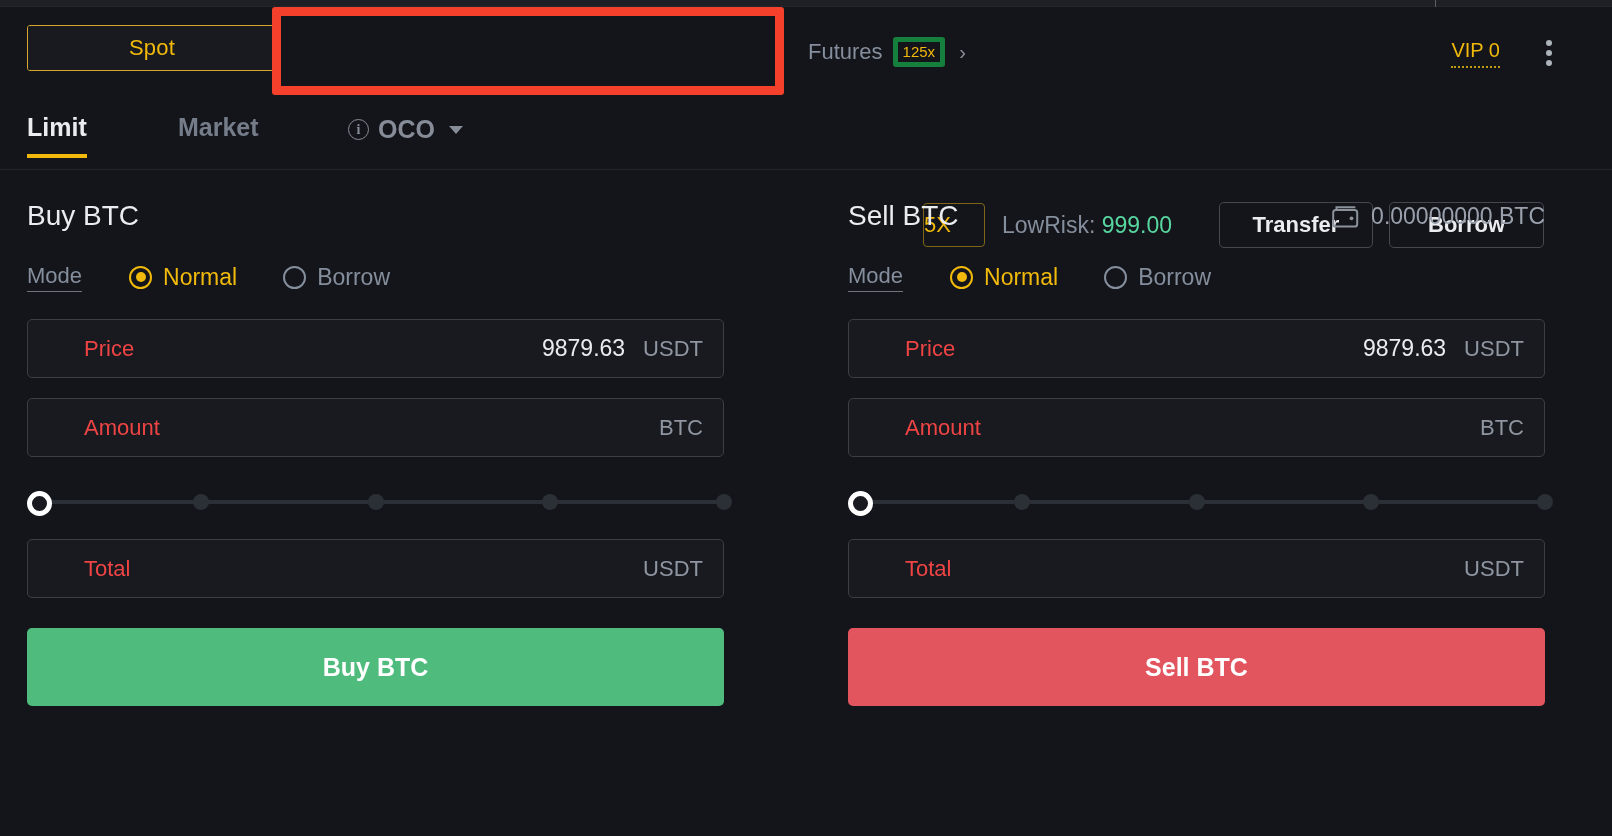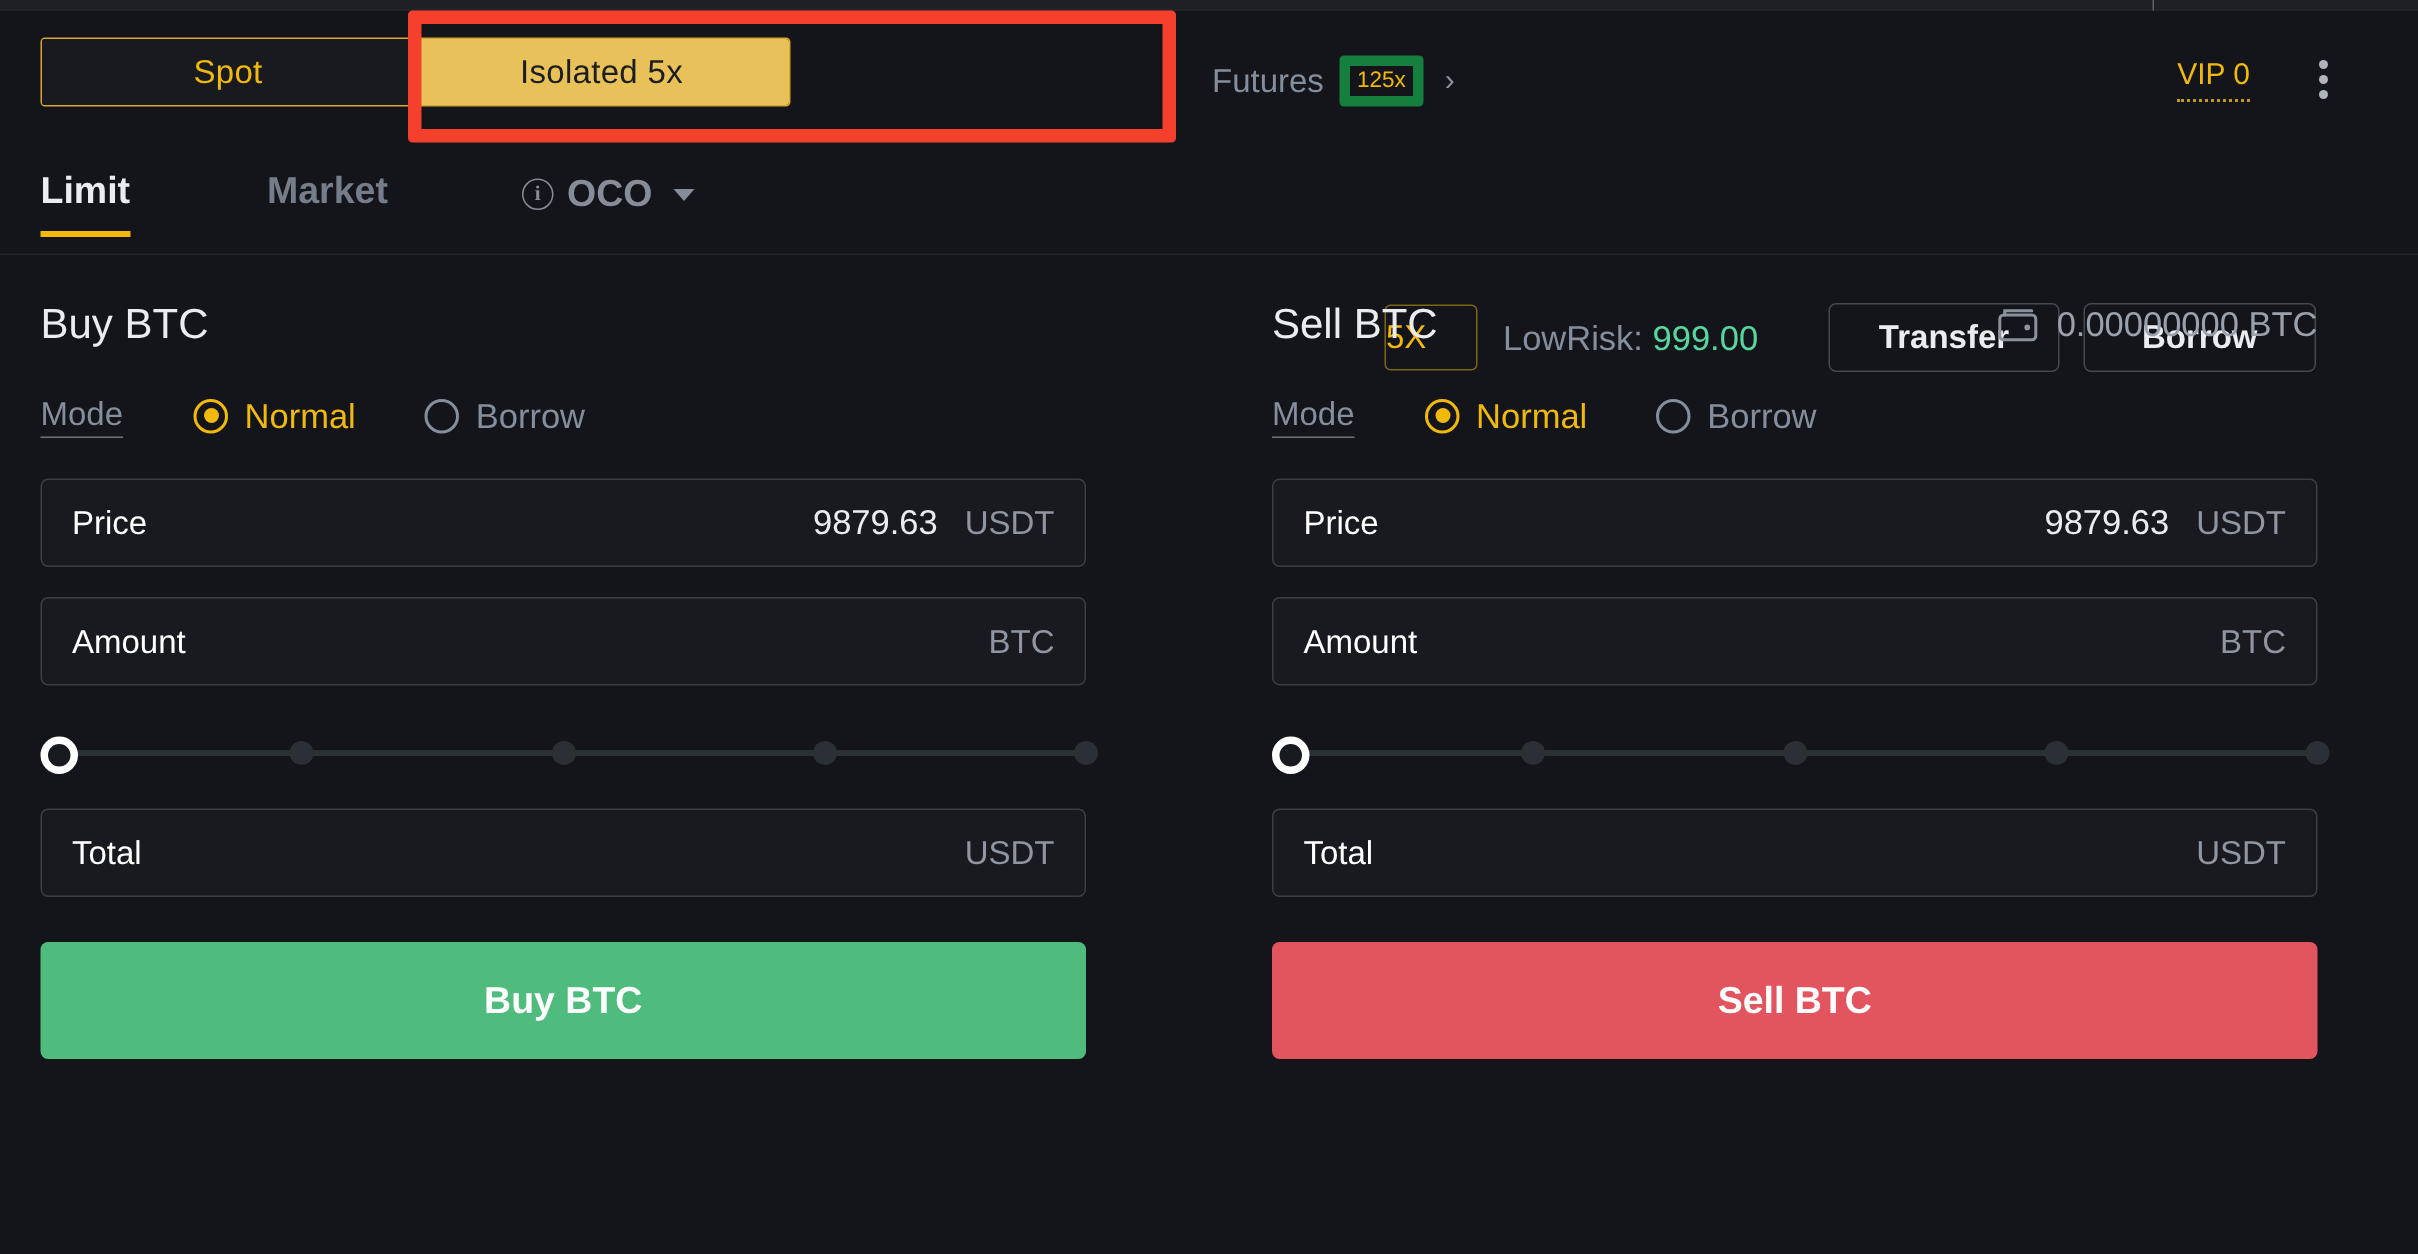--- a/index.html
+++ b/index.html
@@ -82,21 +82,21 @@
     left: 808px; top: 30px;
     display: flex;
     align-items: center;
     gap: 10px;
     cursor: pointer;
   }
   .futures-label { font-size: 22px; color: #848e9c; }
   .futures-badge {
     font-size: 15px;
     color: #f0b90b;
-    border: 7px solid #15803d;
+    border: 5px solid #15803d;
     border-radius: 3px;
     padding: 1px 5px 2px;
     line-height: 1.15;
   }
   .chev {
     font-size: 20px;
     color: #8b939f;
     margin-left: 4px;
     line-height: 1;
   }
@@ -286,22 +286,23 @@
     border: 1px solid #3a3f47;
     border-radius: 5px;
     background: #181a20;
     display: flex;
     align-items: center;
     padding: 0 20px;
     cursor: text;
   }
   .f-label {
     font-size: 22px;
-    color: #ffffff;
+    color: #ef4444;
     flex: 0 0 auto;
+    margin-left: 36px;
   }
   .f-value {
     flex: 1 1 auto;
     text-align: right;
     font-size: 23px;
     font-weight: normal;
     color: #eaecef;
     padding-right: 18px;
   }
   .f-unit {
@@ -364,23 +365,20 @@
   <div class="top-sliver">
     <div class="top-sliver-tick"></div>
   </div>
 
   <div class="mode-bar">
 
     <div class="seg-group">
       <div class="seg spot">
         <span>Spot</span>
       </div>
-      <div class="seg isolated">
-        <span>Isolated 5x</span>
-      </div>
     </div>
 
     <div class="annot-box"></div>
 
     <div class="futures-link">
       <span class="futures-label">Futures</span>
       <span class="futures-badge">125x</span>
       <span class="chev">›</span>
     </div>
 

